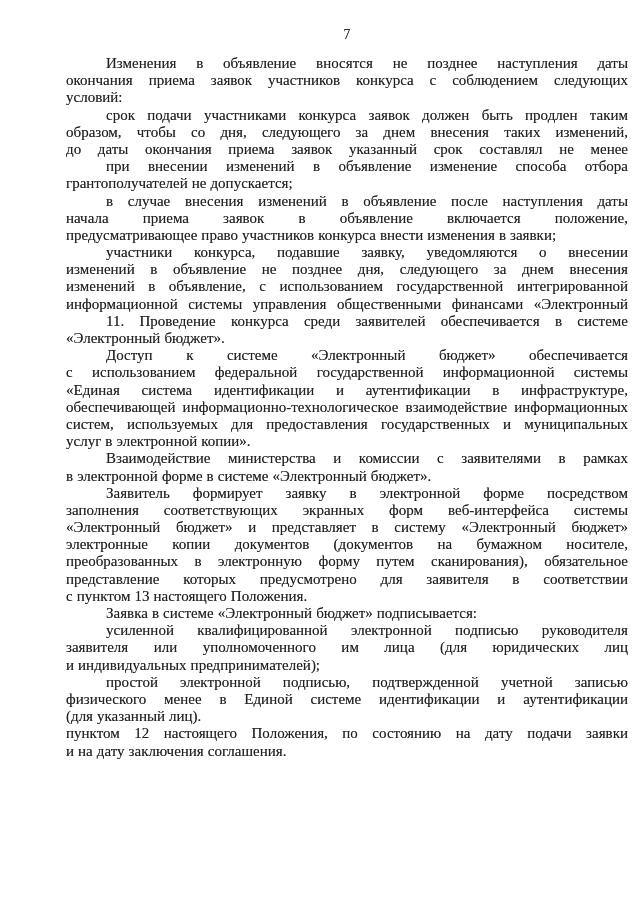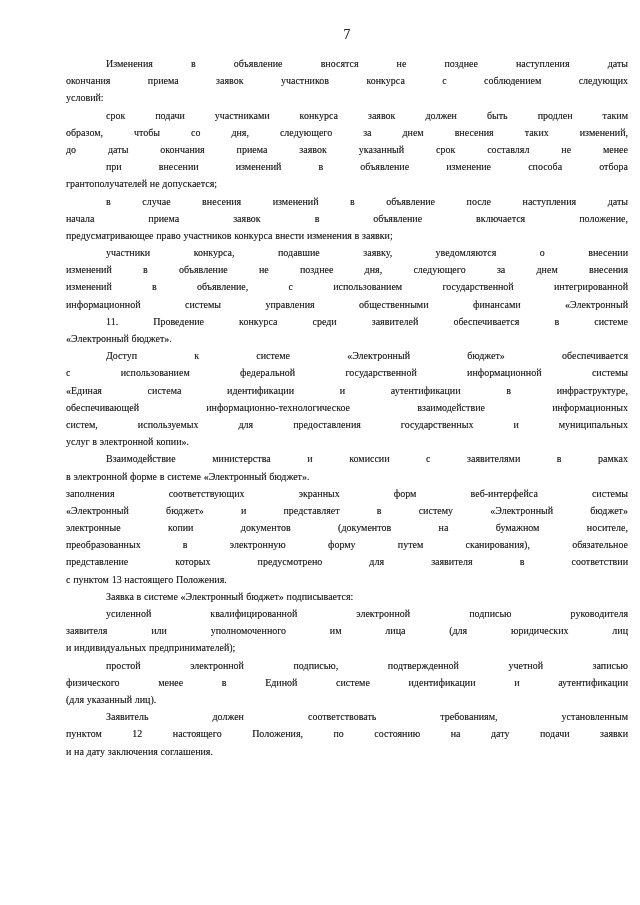--- a/index.html
+++ b/index.html
@@ -28,21 +28,21 @@
     text-align: center;
     margin-bottom: 12px;
     color: #2a2a2a;
     
     text-shadow: 0 0 0.4px rgba(30,30,30,0.55);
   }
   .doc-body {
     width: 562px;
   }
   .line {
-    font-size: 10px;
+    font-size: 15px;
     line-height: 17.2px;
     height: 17.2px;
     overflow: hidden;
     text-align: justify;
     text-align-last: justify;
     color: #222222;
     text-shadow: 0 0 0.4px rgba(30,30,30,0.5);
     word-spacing: 0.02em;
   }
   .line.first {
@@ -77,31 +77,31 @@
         <div class="line first">11. Проведение конкурса среди заявителей обеспечивается в системе</div>
         <div class="line last">«Электронный бюджет».</div>
         <div class="line first">Доступ к системе «Электронный бюджет» обеспечивается</div>
         <div class="line">с использованием федеральной государственной информационной системы</div>
         <div class="line">«Единая система идентификации и аутентификации в инфраструктуре,</div>
         <div class="line">обеспечивающей информационно-технологическое взаимодействие информационных</div>
         <div class="line">систем, используемых для предоставления государственных и муниципальных</div>
         <div class="line last">услуг в электронной копии».</div>
         <div class="line first">Взаимодействие министерства и комиссии с заявителями в рамках</div>
         <div class="line last">в электронной форме в системе «Электронный бюджет».</div>
+        <div class="line first">Заявитель формирует заявку в электронной форме посредством</div>
         <div class="line">заполнения соответствующих экранных форм веб-интерфейса системы</div>
         <div class="line">«Электронный бюджет» и представляет в систему «Электронный бюджет»</div>
         <div class="line">электронные копии документов (документов на бумажном носителе,</div>
         <div class="line">преобразованных в электронную форму путем сканирования), обязательное</div>
         <div class="line">представление которых предусмотрено для заявителя в соответствии</div>
         <div class="line last">с пунктом 13 настоящего Положения.</div>
         <div class="line first last">Заявка в системе «Электронный бюджет» подписывается:</div>
         <div class="line first">усиленной квалифицированной электронной подписью руководителя</div>
         <div class="line">заявителя или уполномоченного им лица (для юридических лиц</div>
         <div class="line last">и индивидуальных предпринимателей);</div>
         <div class="line first">простой электронной подписью, подтвержденной учетной записью</div>
         <div class="line">физического менее в Единой системе идентификации и аутентификации</div>
         <div class="line last">(для указанный лиц).</div>
-        <div class="line first">Заявитель должен соответствовать требованиям, установленным</div>
         <div class="line">пунктом 12 настоящего Положения, по состоянию на дату подачи заявки</div>
         <div class="line last">и на дату заключения соглашения.</div>
       </div>
   </div>
 </div>
 
 </body></html>

